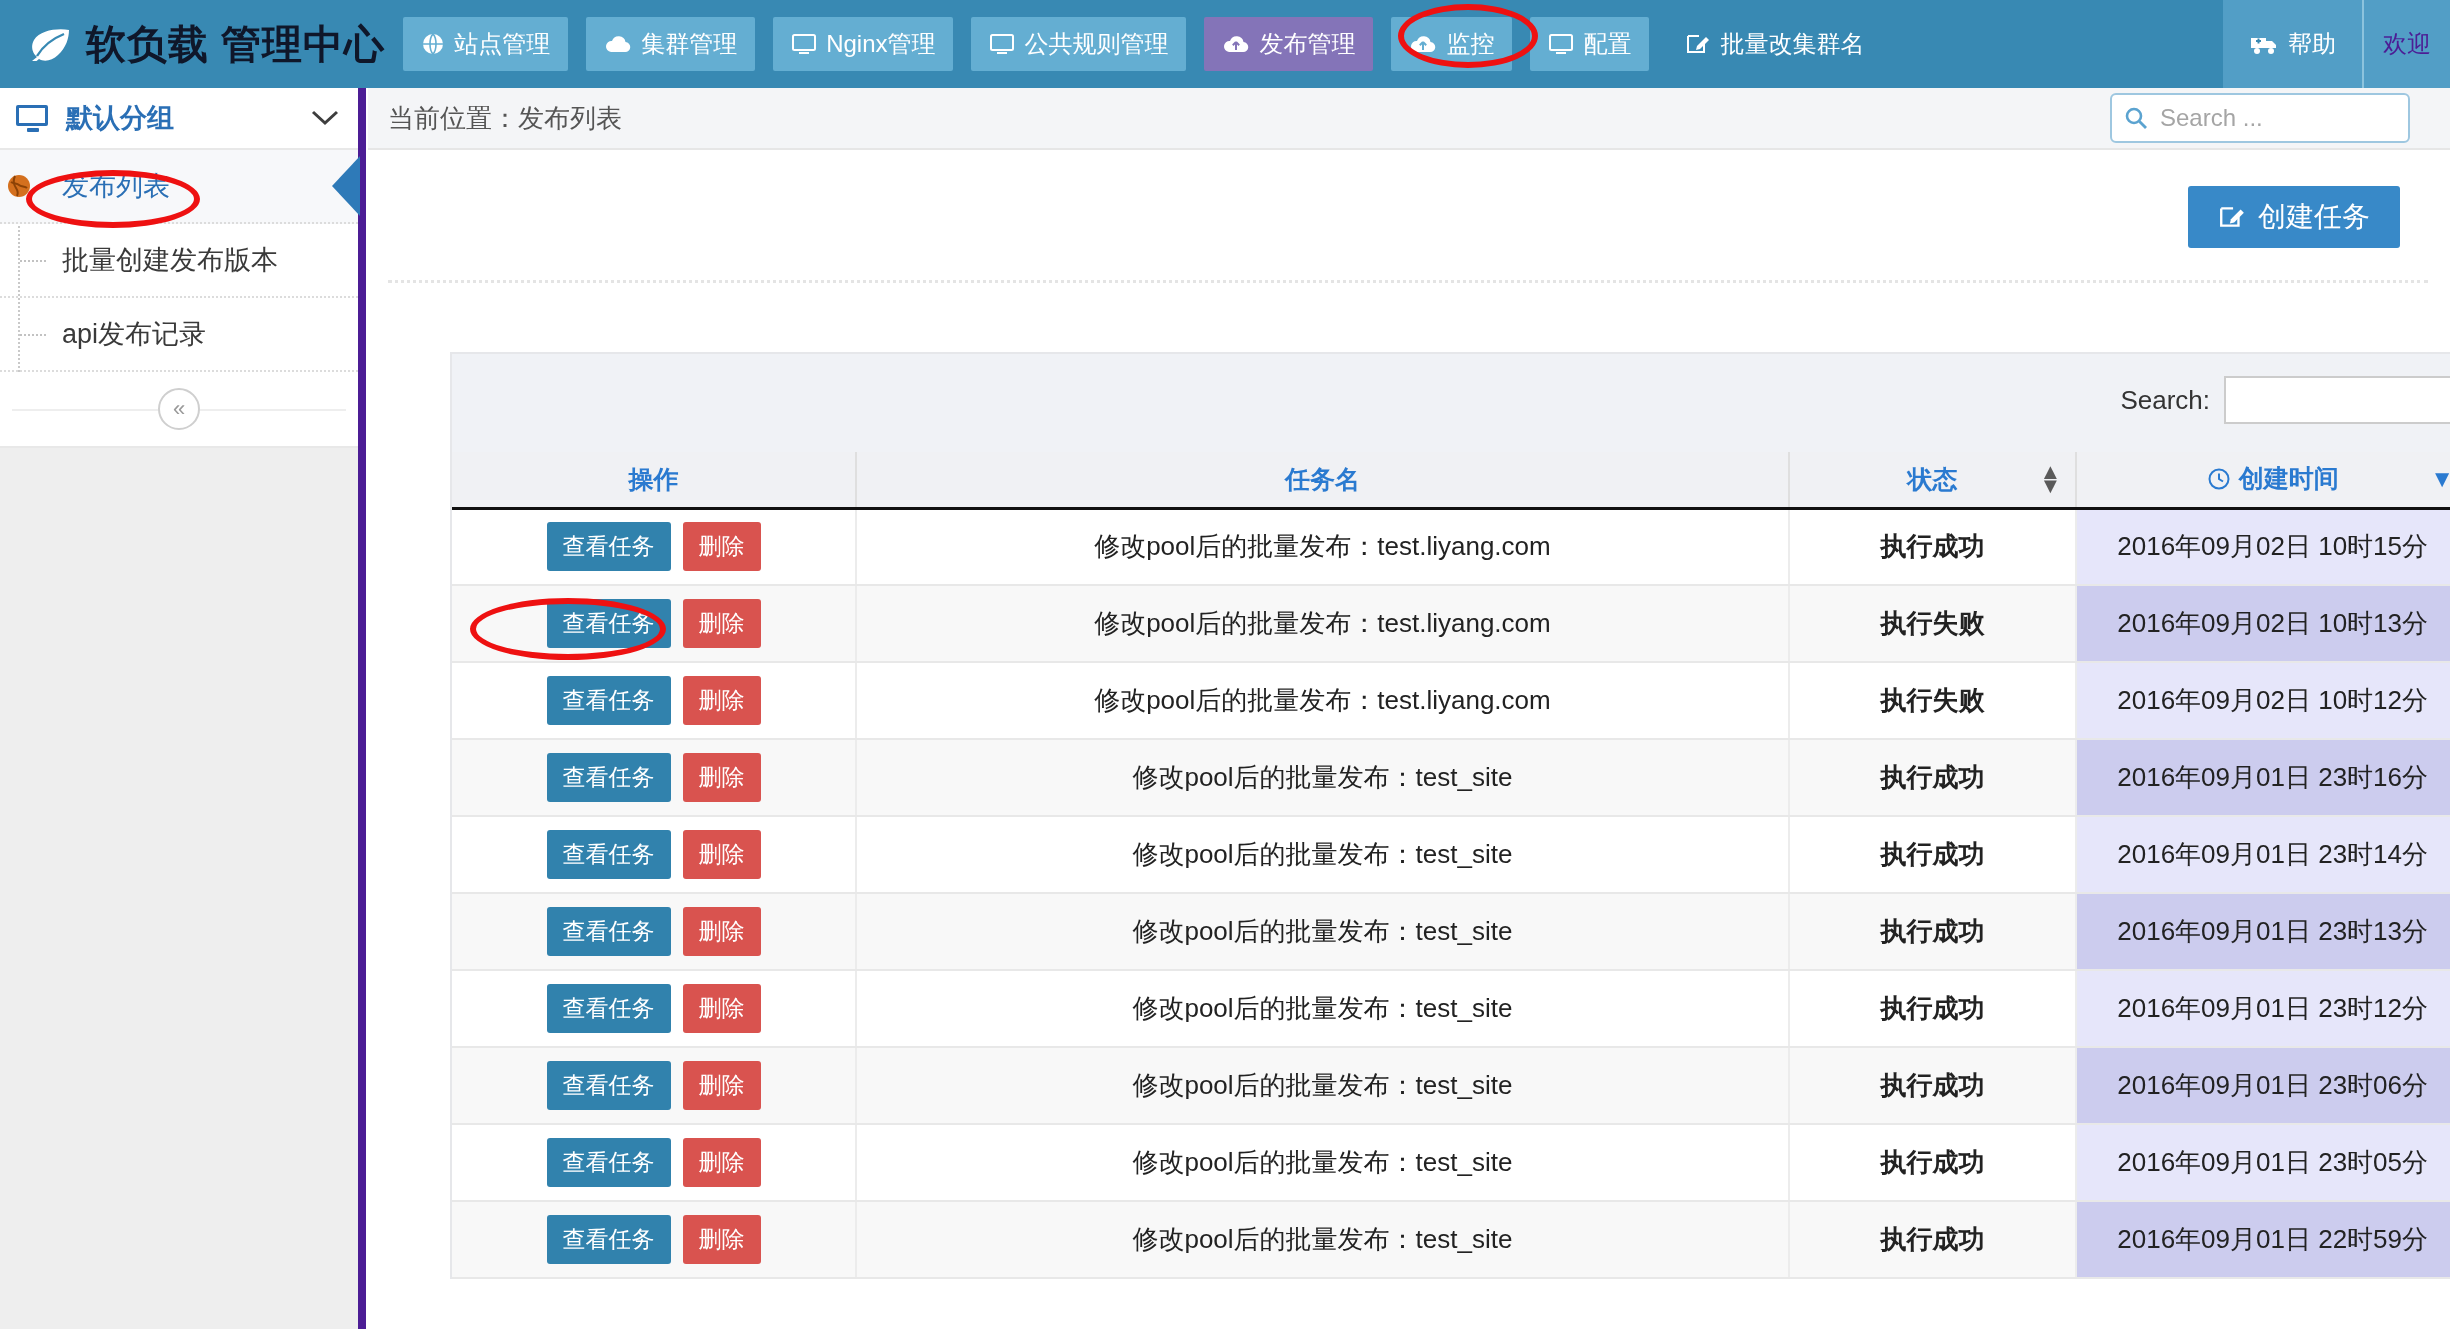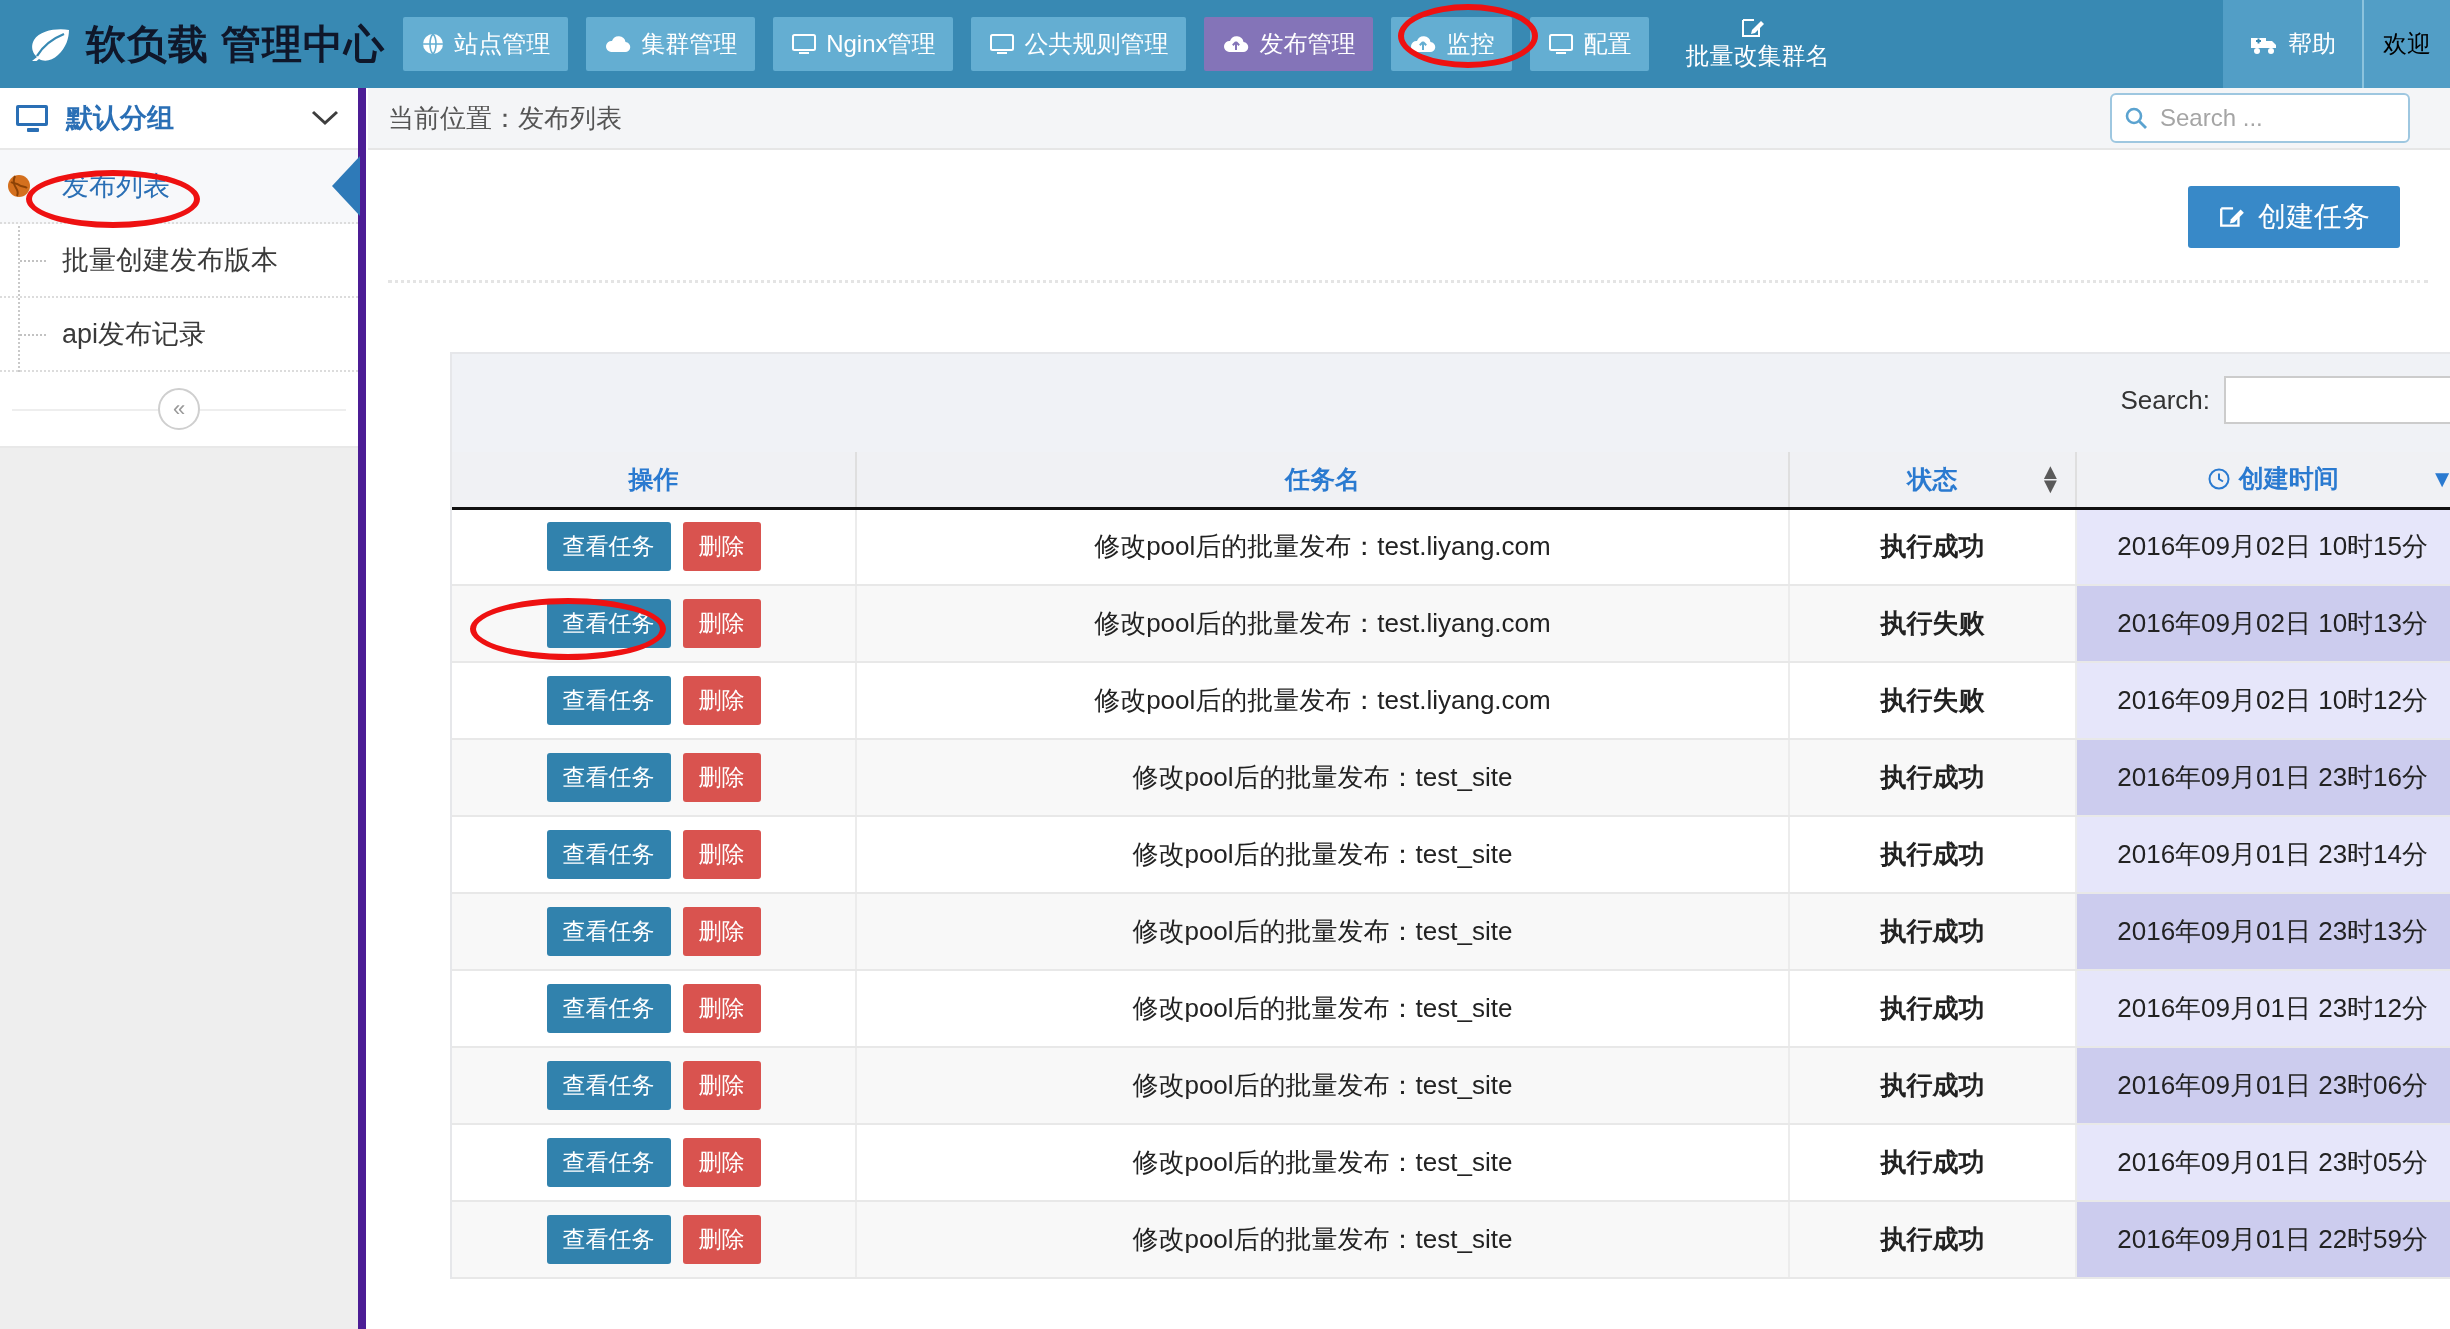--- a/index.html
+++ b/index.html
@@ -39,32 +39,32 @@
     display: flex; align-items: center; justify-content: center;
     padding: 0 18px;
     margin-right: 18px;
     background: #64aed2;
     color: #ffffff;
     font-size: 24px;
     white-space: nowrap;
     border-radius: 2px;
   }
   .navbtn.active { background: #8474b8; }
-  .navbtn.plain { background: transparent; flex-direction: column; }
+  .navbtn.plain { background: transparent; }
   .navbtn .ico { margin-right: 9px; display: inline-flex; align-items: center; }
   .rightzone { display: flex; align-items: center; height: 88px; margin-left: auto; }
   .helpbtn {
     height: 88px; display: flex; align-items: center; justify-content: center;
     padding: 0 26px; background: #529ec6; color: #fff; font-size: 24px;
     white-space: nowrap;
   }
   .helpbtn .ico { margin-right: 9px; display: inline-flex; align-items: center; }
   .welcomebtn {
     height: 88px; width: 88px; display: flex; align-items: center; justify-content: center;
-    background: #529ec6; color: #000000; font-size: 24px;
+    background: #529ec6; color: #4c1d95; font-size: 24px;
     border-left: 2px solid #8cc3dd;
     text-align: right;
   }
 
   
   .sidebar {
     position: absolute; left: 0; top: 88px;
     width: 366px; height: 1241px;
     background: #ffffff;
     border-right: 8px solid #4c1d95;

